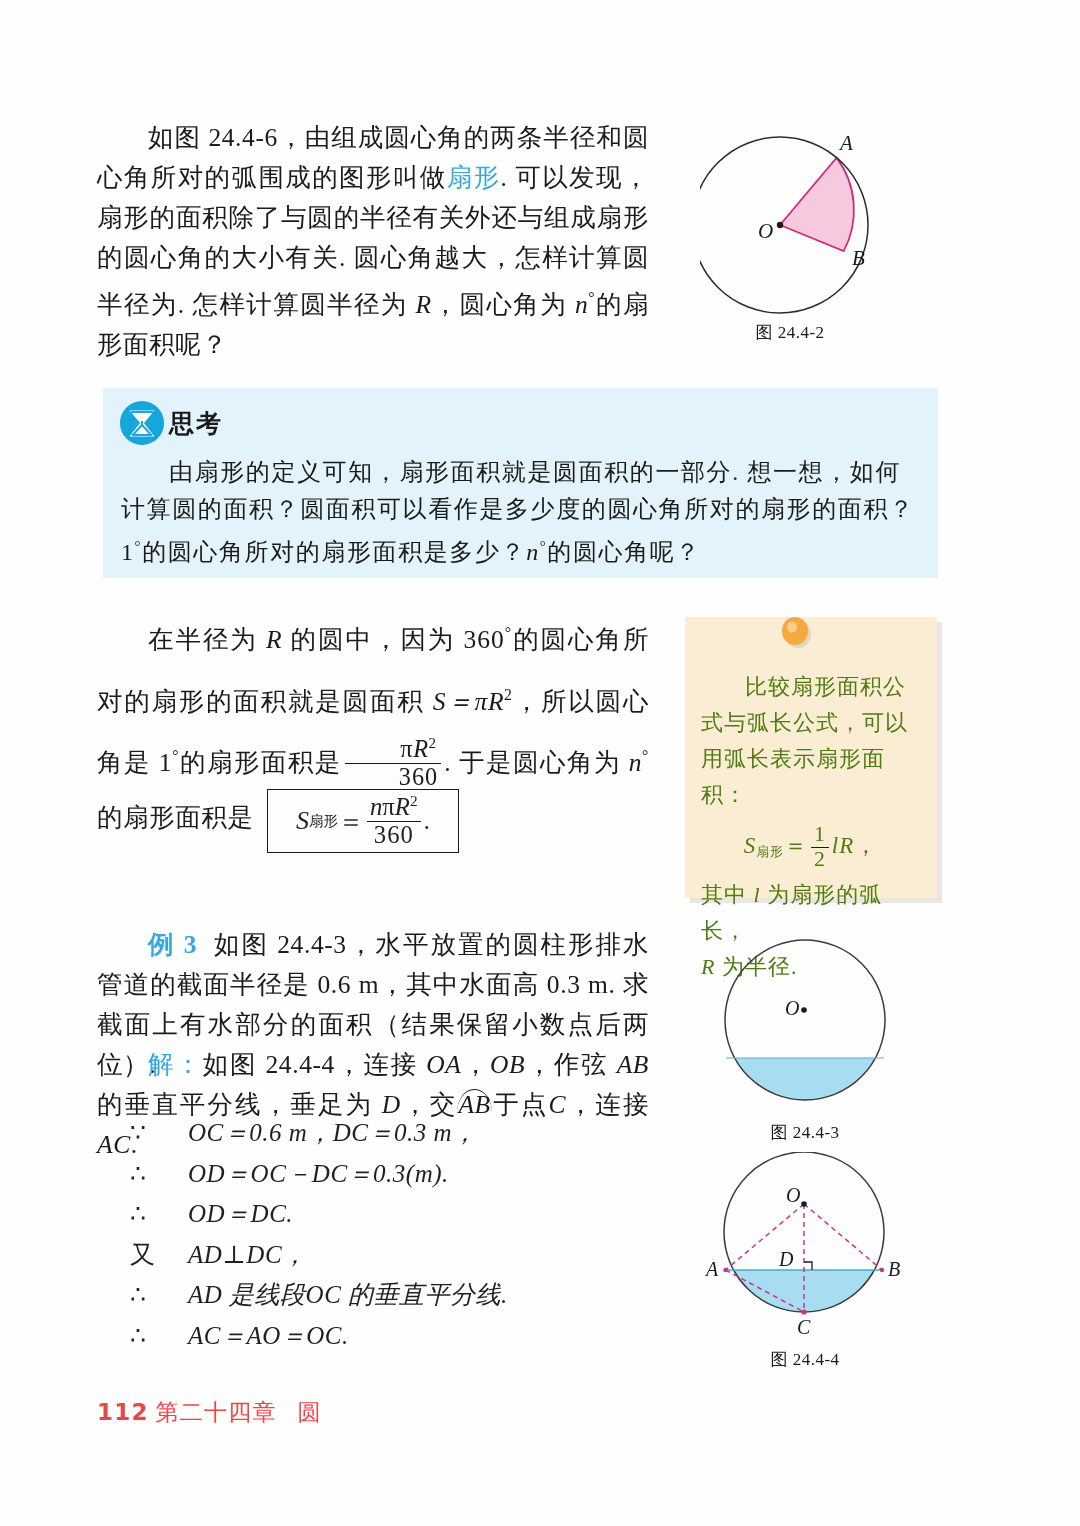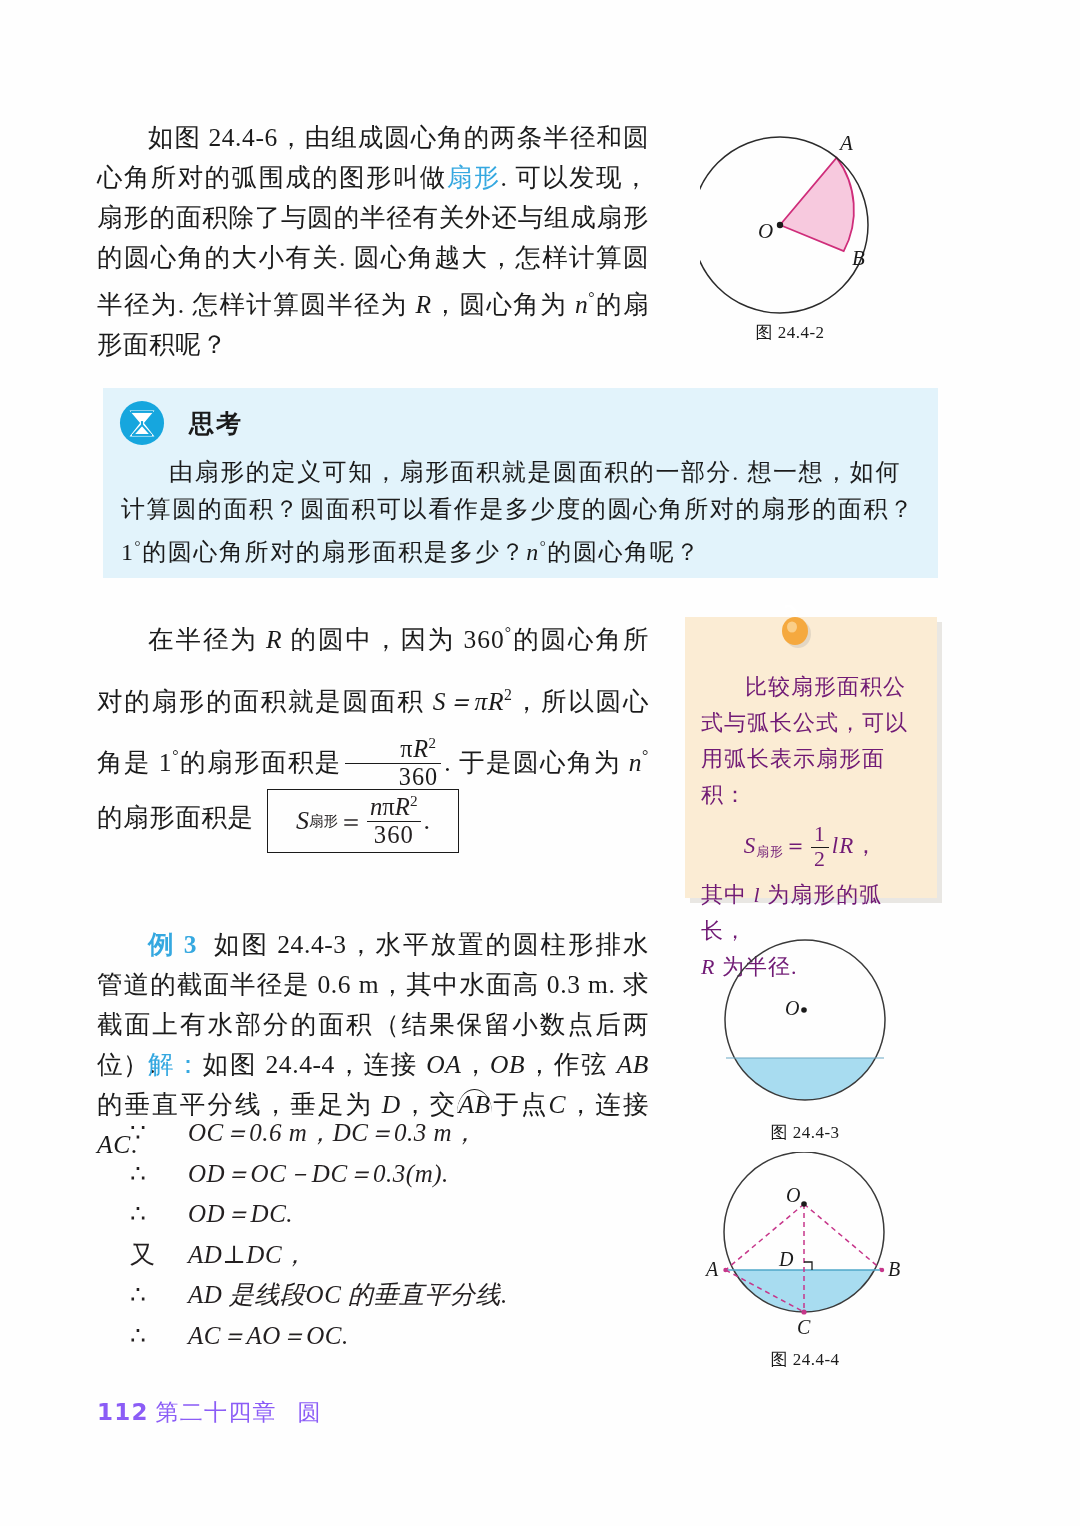--- a/index.html
+++ b/index.html
@@ -85,21 +85,21 @@
     width: 835px;
     height: 190px;
     background: #e2f3fb;
   }
   .think-head {
     position: absolute;
     left: 16px;
     top: 12px;
     display: flex;
     align-items: center;
-    gap: 24px;
+    gap: 4px;
   }
   .think-icon { width: 46px; height: 46px; display:block; }
   .think-title {
     font-family: "DejaVu Sans", "Liberation Sans", sans-serif;
     font-weight: bold;
     font-size: 25px;
     letter-spacing: 2px;
     color: #1b1b1b;
   }
   .think-body {
@@ -141,21 +141,21 @@
   }
   .note-inner {
     position: absolute;
     left: 16px;
     top: 52px;
     width: 220px;
     font-family: "Liberation Serif", "DejaVu Serif", serif;
     font-size: 22px;
     line-height: 36px;
     letter-spacing: 1px;
-    color: #701a75;
+    color: #4d7c0f;
   }
   .note-line1 { text-indent: 2em; }
   .note-formula {
     text-align: center;
     margin: 10px 0 6px 0;
     font-size: 23px;
   }
   .pin {
     position: absolute;
     left: 88px;
@@ -179,21 +179,21 @@
     font-style: normal;
   }
 
   
   .footer {
     position: absolute;
     left: 97px;
     top: 1397px;
     font-size: 23px;
     letter-spacing: 1.2px;
-    color: #8b5cf6;
+    color: #ef4444;
   }
   .footer .pg {
     font-family: "DejaVu Sans", "Liberation Sans", sans-serif;
     font-weight: bold;
     font-size: 23px;
   }
 </style>
 </head>
 <body>
 

